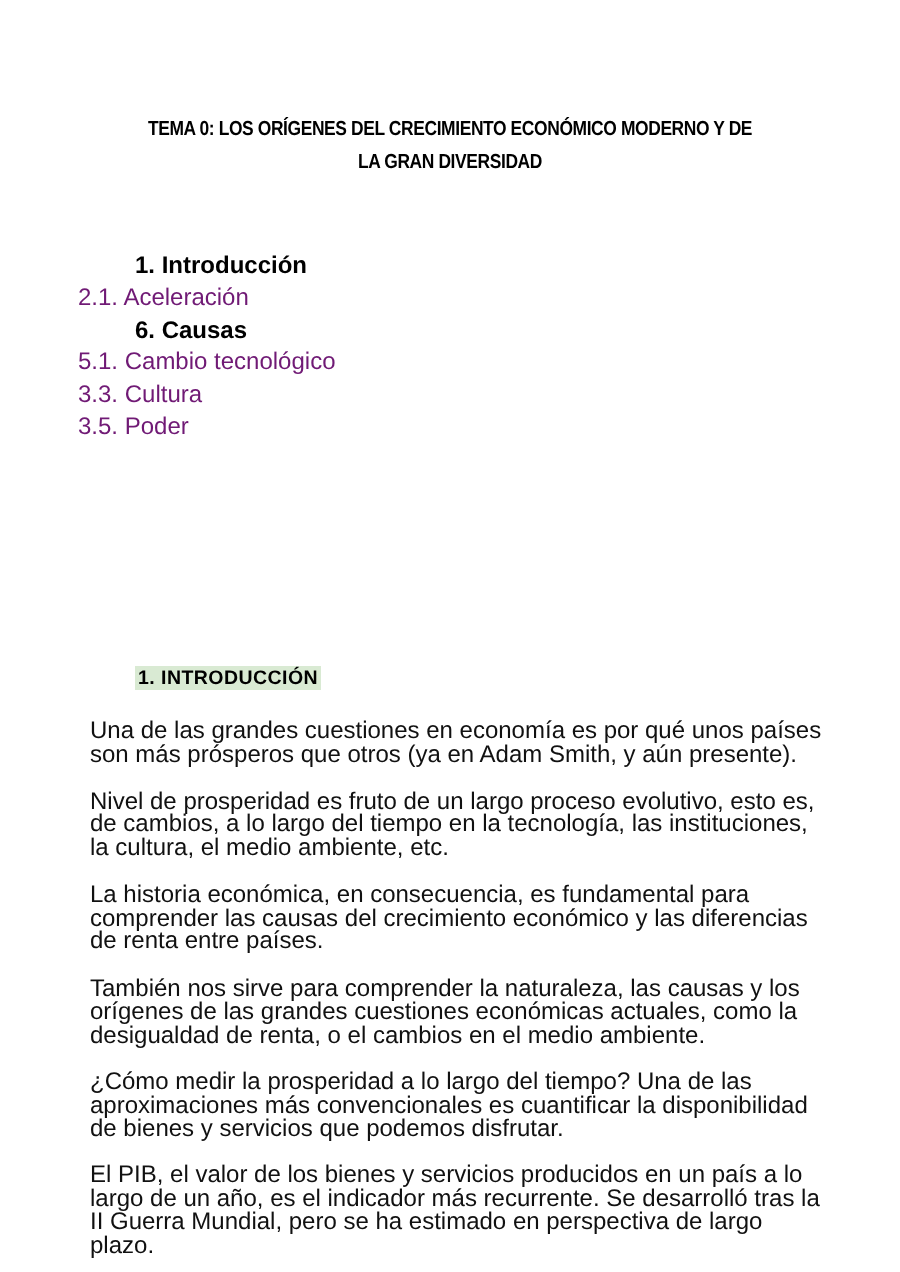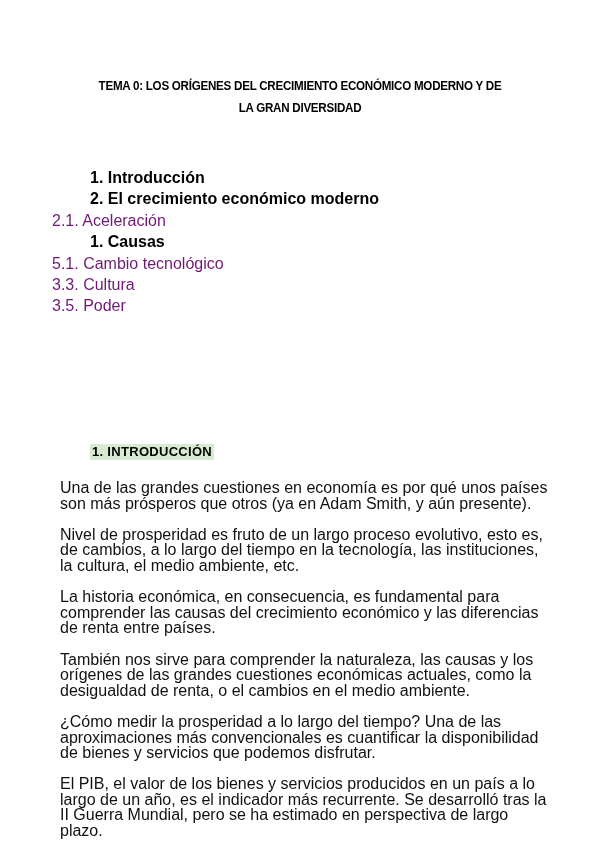--- a/index.html
+++ b/index.html
@@ -23,23 +23,22 @@
   .body-text { position: absolute; left: 60px; top: 480px; width: 490px; font-size: 16px; line-height: 15.6px; color: #111; }
   .body-text p { margin: 0 0 15.6px 0; }
 </style>
 </head>
 <body>
 
 <div class="title">TEMA 0: LOS ORÍGENES DEL CRECIMIENTO ECONÓMICO MODERNO Y DE LA GRAN DIVERSIDAD</div>
 
 <div class="toc">
   <div class="toc-item main">1. Introducción</div>
-  <div class="toc-item main">2. El crecimiento económico moderno</div>
   <div class="toc-item sub">2.1. Aceleración</div>
-  <div class="toc-item main">1. Causas</div>
+  <div class="toc-item main">6. Causas</div>
   <div class="toc-item sub">5.1. Cambio tecnológico</div>
   <div class="toc-item sub">3.3. Cultura</div>
   <div class="toc-item sub">3.5. Poder</div>
 </div>
 
 <div class="section-heading">1.  INTRODUCCIÓN</div>
 
 <div class="body-text">
   <p>Una de las grandes cuestiones en economía es por qué unos países son más prósperos que otros (ya en Adam Smith, y aún presente).</p>
   <p>Nivel de prosperidad es fruto de un largo proceso evolutivo, esto es, de cambios, a lo largo del tiempo en la tecnología, las instituciones, la cultura, el medio ambiente, etc.</p>

